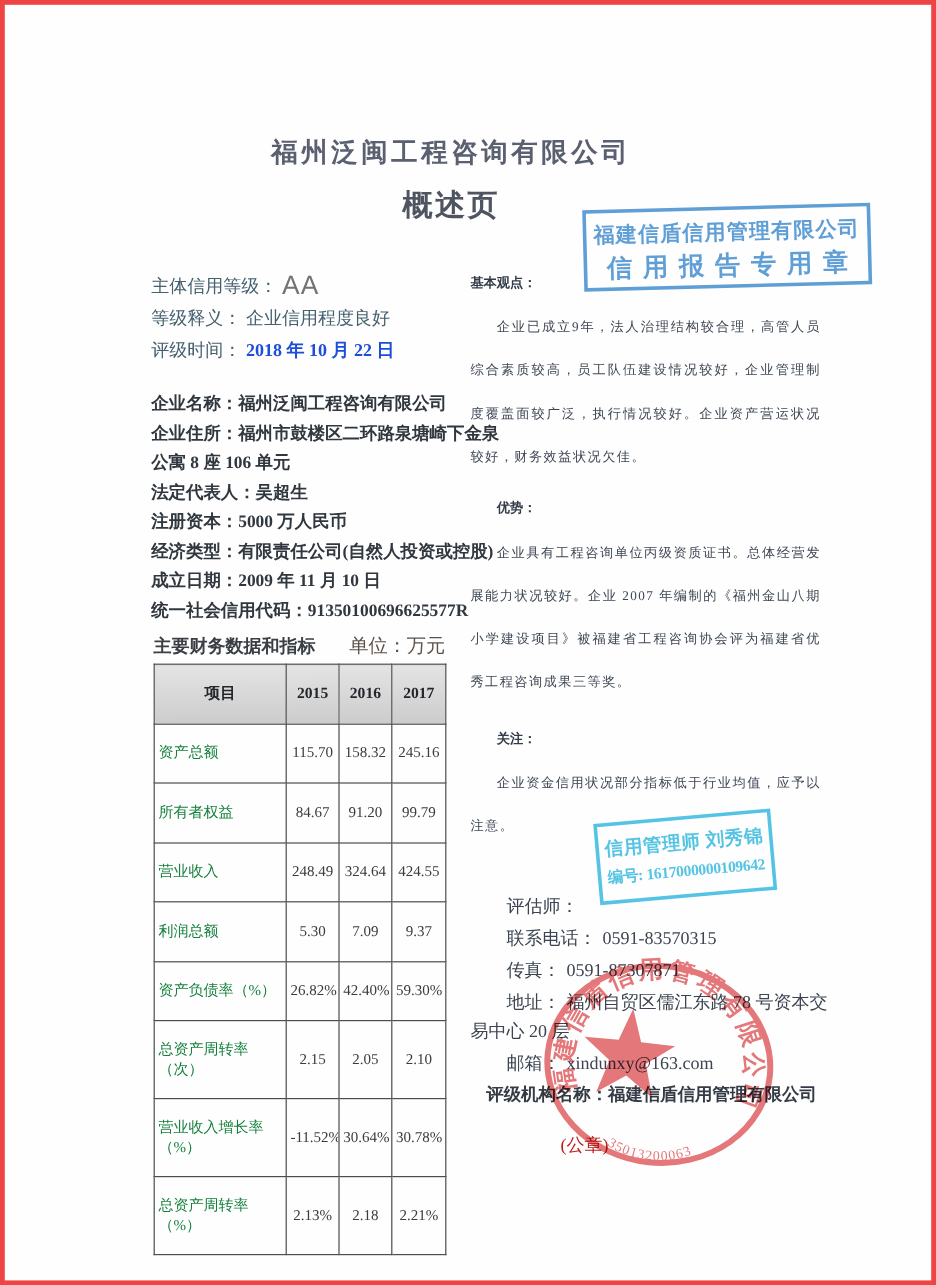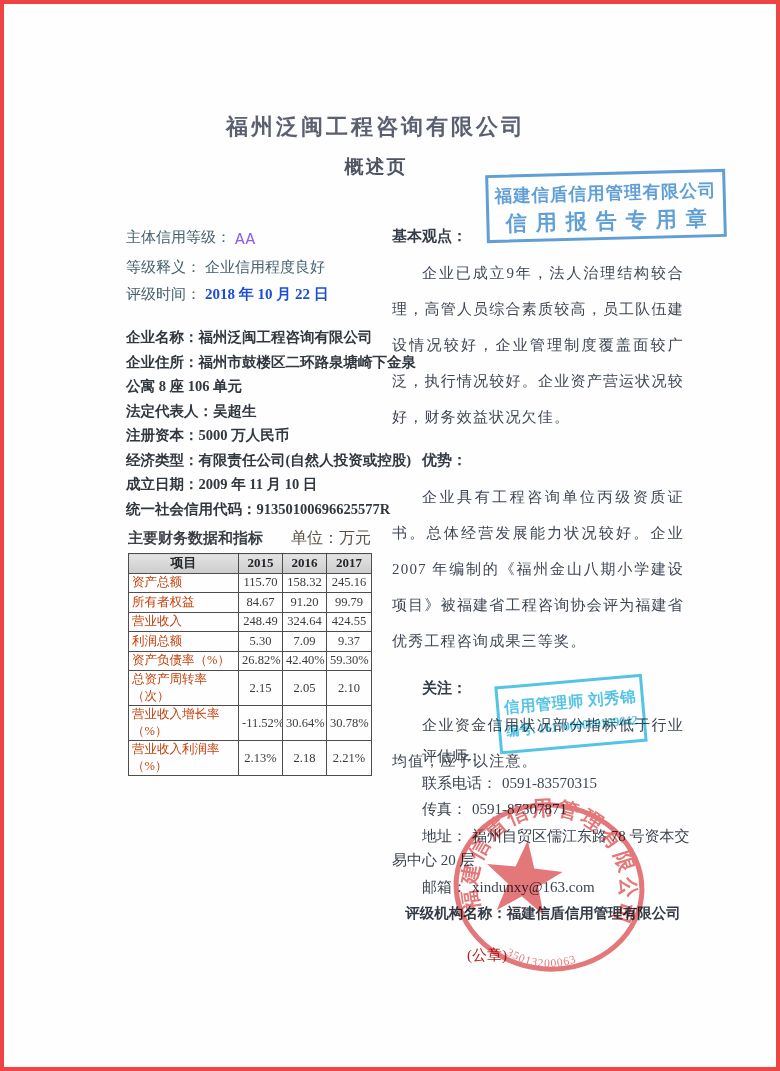--- a/index.html
+++ b/index.html
@@ -9,21 +9,21 @@
     font-family:"Liberation Serif", serif; color:#3c4350;
   }
   
   .doc-title{
     position:absolute; top:108px; left:0; width:744px; margin:0;
     text-align:center; font-size:22px; font-weight:600; letter-spacing:3px;
     color:#5b6070;
   }
   .doc-subtitle{
     position:absolute; top:150px; left:0; width:744px; margin:0;
-    text-align:center; font-size:19px; font-weight:600; letter-spacing:2px;
+    text-align:center; font-size:25px; font-weight:600; letter-spacing:2px;
     color:#4e5560;
   }
   
   .stamp{position:absolute; box-sizing:border-box; text-align:center; mix-blend-mode:multiply;}
   .stamp-report{
     left:482px; top:168px; width:240px; height:68px;
     border:3px solid var(--stamp_blue); color:var(--stamp_blue);
     transform:rotate(-1.5deg); opacity:.88;
   }
   .stamp-report .s1{font-size:17.5px; font-weight:700; letter-spacing:1px; margin-top:6px;}
@@ -31,46 +31,46 @@
   .stamp-manager{
     left:493px; top:676px; width:148px; height:68px;
     border:3px solid var(--stamp_cyan); color:var(--stamp_cyan);
     transform:rotate(-5deg); opacity:.9;
   }
   .stamp-manager .s1{font-size:15.5px; font-weight:700; letter-spacing:.5px; margin-top:9px; white-space:nowrap;}
   .stamp-manager .s2{font-size:13px; font-weight:700; letter-spacing:-.3px; margin-top:4px; white-space:nowrap;}
   
   .rating-block{position:absolute; left:122px; top:220px; width:290px; font-size:15px; color:#45606f;}
   .rating-block p{margin:0; line-height:27px;}
-  .r-grade{font-family:Liberation Mono, monospace; font-size:16px; color:#8b5cf6; letter-spacing:1px; vertical-align:-2px;}
+  .r-grade{font-family:Liberation Sans, sans-serif; font-size:22px; color:#737373; letter-spacing:1px; vertical-align:-2px;}
   .r-label{margin-right:4px;}
   .r-strong{font-weight:700; color:#1d4ed8;}
   .company-block{position:absolute; left:122px; top:321px; width:290px; font-size:14.5px; font-weight:700; color:#31373f;}
   .company-block p{margin:0; line-height:24.5px;}
   .nowrap{white-space:nowrap;}
   
   .fin-head{
     position:absolute; left:124px; top:524px; width:243px;
     display:flex; justify-content:space-between; align-items:baseline;
     font-size:15px; font-weight:700; color:#3a3f46;
   }
   .fin-unit{font-size:16px; font-weight:400; color:#5c5248;}
   table.fin{
     position:absolute; left:124px; top:549px; width:243px;
     border-collapse:collapse; font-size:12.5px; color:#3a3a40;
     table-layout:fixed;
   }
-  table.fin th, table.fin td{border:1px solid #4d4d4d; padding:0 3px; height:18.5px; overflow:hidden;}
+  table.fin th, table.fin td{border:1px solid #4d4d4d; padding:15px 3px; height:18.5px; overflow:hidden;}
   table.fin th{
     background:linear-gradient(#e4e4e4,#cccccc); font-weight:700; color:#23262b; font-size:13px;
   }
-  td.lbl{text-align:left; color:#c2410c;}
+  td.lbl{text-align:left; color:#15803d;}
   td.num{text-align:center; font-family:"Liberation Serif", serif;}
   
-  .col-right{position:absolute; left:388px; top:219px; width:292px; font-size:15px; color:#3e4754;}
+  .col-right{position:absolute; left:388px; top:219px; width:292px; font-size:11px; color:#3e4754;}
   .op-heading{font-weight:700; color:#333c48; line-height:26px; margin:0;}
   .op-heading.indent{text-indent:2em;}
   .op-text{margin:6px 0 0 0; text-indent:2em; line-height:36px; letter-spacing:1.2px; text-align:justify;}
   .gap1{margin-top:12px;} .gap2{margin-top:16px;}
   
   .contact-block{position:absolute; left:388px; top:740px; width:302px; font-size:15px; color:#3b4450;}
   .contact-block p{margin:0 0 2px 0; line-height:24.5px;}
   .ct-indent{text-indent:2em;}
   .ct-label{margin-right:5px;}
   .agency-line{white-space:nowrap; font-size:14.5px; font-weight:600; color:#343b45;text-align:center;}
@@ -169,21 +169,21 @@
           <td class="num">2.05</td>
           <td class="num">2.10</td>
         </tr>
         <tr>
           <td class="lbl">营业收入增长率（%）</td>
           <td class="num">-11.52%</td>
           <td class="num">30.64%</td>
           <td class="num">30.78%</td>
         </tr>
         <tr>
-          <td class="lbl">营业收入利润率（%）</td>
+          <td class="lbl">总资产周转率（%）</td>
           <td class="num">2.13%</td>
           <td class="num">2.18</td>
           <td class="num">2.21%</td>
         </tr>
       </tbody>
   </table>
 
   <div class="col-right">
     <p class="op-heading">基本观点：</p>
     <p class="op-text">企业已成立9年，法人治理结构较合理，高管人员综合素质较高，员工队伍建设情况较好，企业管理制度覆盖面较广泛，执行情况较好。企业资产营运状况较好，财务效益状况欠佳。</p>

